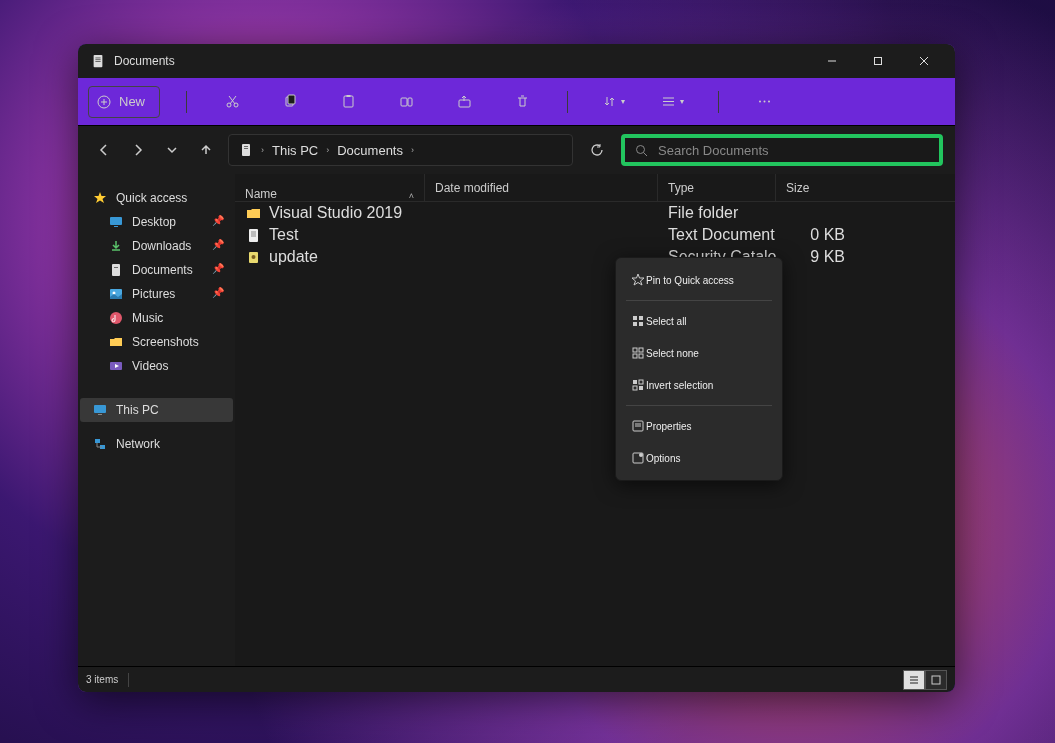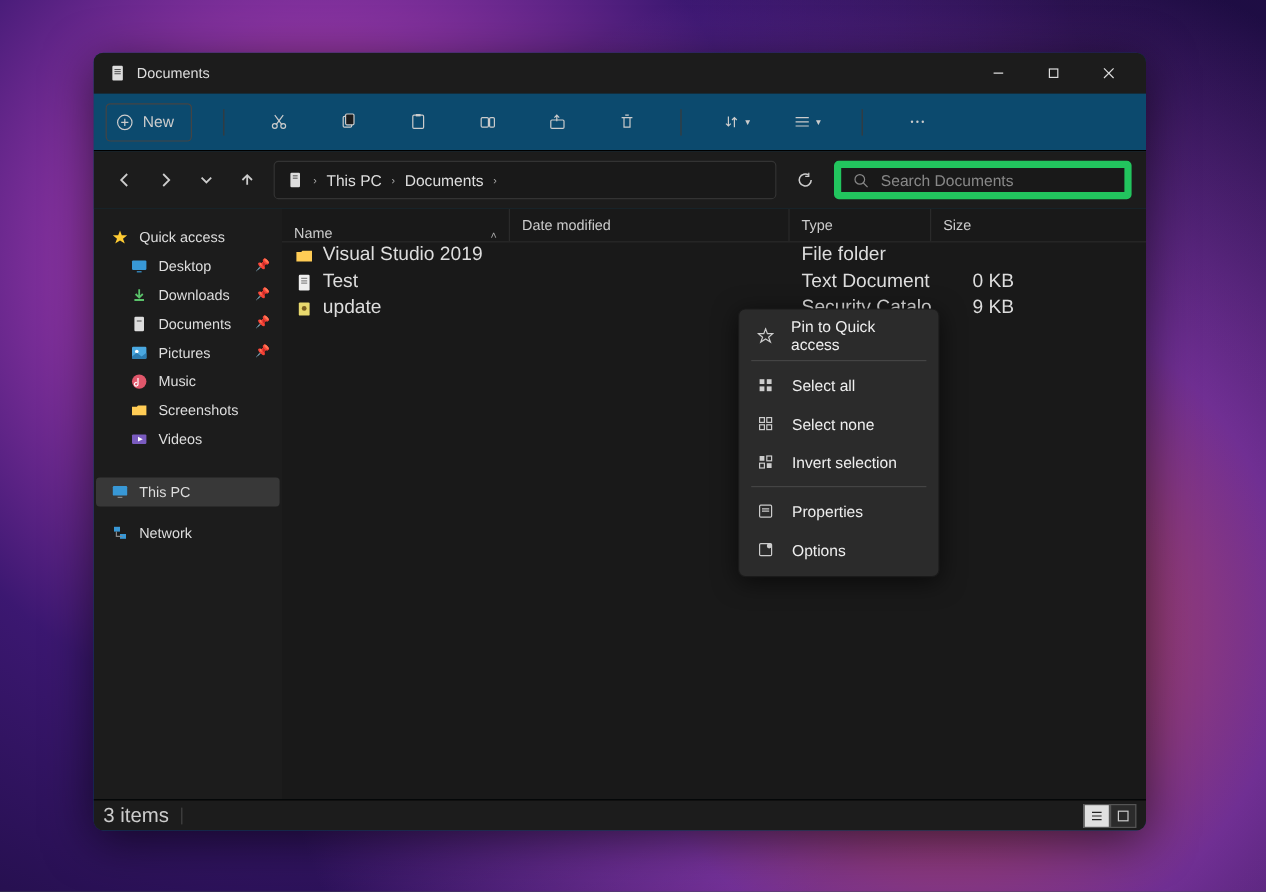--- a/index.html
+++ b/index.html
@@ -5,21 +5,21 @@
 * { margin:0; padding:0; box-sizing:border-box; font-family:"Segoe UI",Arial,sans-serif; }
 body {
   width:1055px; height:743px; overflow:hidden;
   background: radial-gradient(circle at 25% 30%, #d94a8f 0%, #7a2b88 22%, #2a1050 40%, #0a0518 70%),
               radial-gradient(circle at 75% 70%, #c94b3a 0%, #6a2b88 30%, #150830 60%);
   background-blend-mode: screen;
   position:relative;
 }
 .window {
   position:absolute; left:78px; top:44px; width:877px; height:648px;
-  background:#0c4a6e; border-radius:8px; box-shadow:0 8px 40px rgba(0,0,0,0.6);
+  background:#6d28d9; border-radius:8px; box-shadow:0 8px 40px rgba(0,0,0,0.6);
   display:flex; flex-direction:column; overflow:hidden;
 }
 .titlebar {
   height:34px; display:flex; align-items:center; padding:0 8px 0 12px;
   background:#1c1c1c; color:#ddd; font-size:12px;
 }
 .titlebar .icon { width:16px; height:16px; margin-right:8px; display:flex; align-items:center; justify-content:center;}
 .win-controls { margin-left:auto; display:flex; }
 .win-btn { width:46px; height:34px; display:flex; align-items:center; justify-content:center; color:#ddd; }
 .toolbar {
@@ -39,21 +39,21 @@
 .nav-arrows { display:flex; gap:6px; align-items:center; }
 .nav-btn { width:28px; height:28px; display:flex; align-items:center; justify-content:center; color:#ccc; border-radius:4px; }
 .address-field {
   flex:1; height:32px; background:#191919; border:1px solid #333; border-radius:4px;
   display:flex; align-items:center; padding:0 6px; color:#ddd; font-size:13px; gap:4px;
 }
 .address-field .seg { display:flex; align-items:center; gap:6px; padding:0 4px;}
 .address-field .crumb-sep { font-size:9px; color:#aaa; }
 .refresh-btn { width:32px; height:32px; display:flex; align-items:center; justify-content:center; color:#ccc; }
 .search-field {
-  width:248px; height:32px; background:#191919; border:6px solid #22c55e; border-radius:4px;
+  width:322px; height:32px; background:#191919; border:4px solid #22c55e; border-radius:4px;
   display:flex; align-items:center; padding:0 10px; color:#888; font-size:13px; gap:10px;
 }
 .body { flex:1; display:flex; overflow:hidden; }
 .sidebar {
   width:157px; background:#1c1c1c; padding:12px 2px; overflow:hidden;
 }
 .sidebar .item {
   height:24px; display:flex; align-items:center; padding:0 4px 0 22px; color:#ddd;
   font-size:12px; gap:8px; position:relative; border-radius:3px;
 }
@@ -81,34 +81,34 @@
   height:22px; display:flex; align-items:center; color:#ddd; font-size:16px;
 }
 .file-row .cell { padding:0 10px; overflow:hidden; white-space:nowrap; display:flex; align-items:center; gap:8px;}
 .file-row .cell.name { width:190px; }
 .file-row .cell.date { width:233px; }
 .file-row .cell.type { width:118px; }
 .file-row .cell.size { width:79px; justify-content:flex-end; }
 .file-row .cell .ficon { width:16px; height:16px; display:flex; align-items:center; justify-content:center;}
 .statusbar {
   height:26px; background:#1c1c1c; border-top:1px solid #000; display:flex; align-items:center;
-  padding:0 8px; color:#ccc; font-size:17px;
+  padding:0 8px; color:#ccc; font-size:10px;
 }
 .statusbar .sbsep { width:1px; height:14px; background:#444; margin:0 10px;}
 .statusbar .view-btns { margin-left:auto; display:flex; gap:0;}
 .statusbar .vbtn { width:22px; height:20px; border:1px solid #555; background:#2b2b2b; display:flex; align-items:center; justify-content:center;}
 .statusbar .vbtn.active { background:#e0e0e0; color:#222; }
 .context-menu {
   position:absolute; left:380px; top:83px; width:168px;
   background:#2b2b2b; border:1px solid #1a1a1a; border-radius:6px; padding:6px 0;
   box-shadow:0 4px 20px rgba(0,0,0,0.6); z-index:50;
 }
 .context-menu .mitem {
-  height:32px; display:flex; align-items:center; padding:0 14px; gap:14px;
-  color:#eee; font-size:13px;
+  height:32px; display:flex; align-items:center; padding:0 14px; 
+  color:#eee; font-size:10px;
 }
 .context-menu .mdiv { height:1px; background:#444; margin:4px 10px; }
 .context-menu .micon { width:16px; height:16px; display:flex; align-items:center; justify-content:center; color:#ccc;}
 svg { display:block; }
 .sort-chevron { margin-left:auto; font-size:9px; color:#aaa; }
 </style>
 </head>
 <body>
 
 <div class="window">

